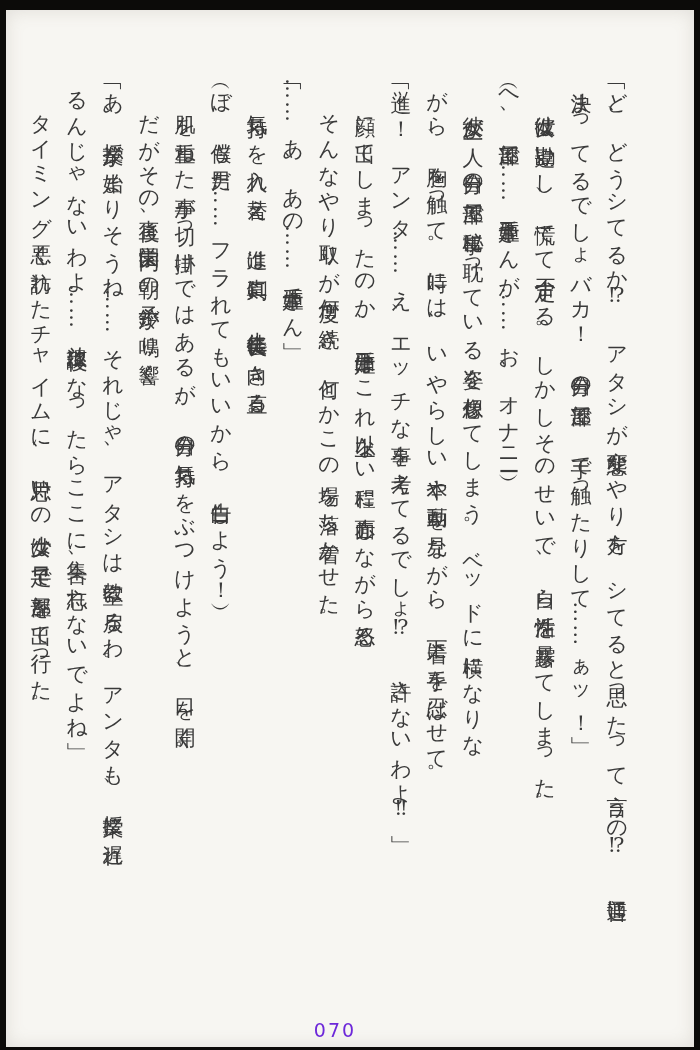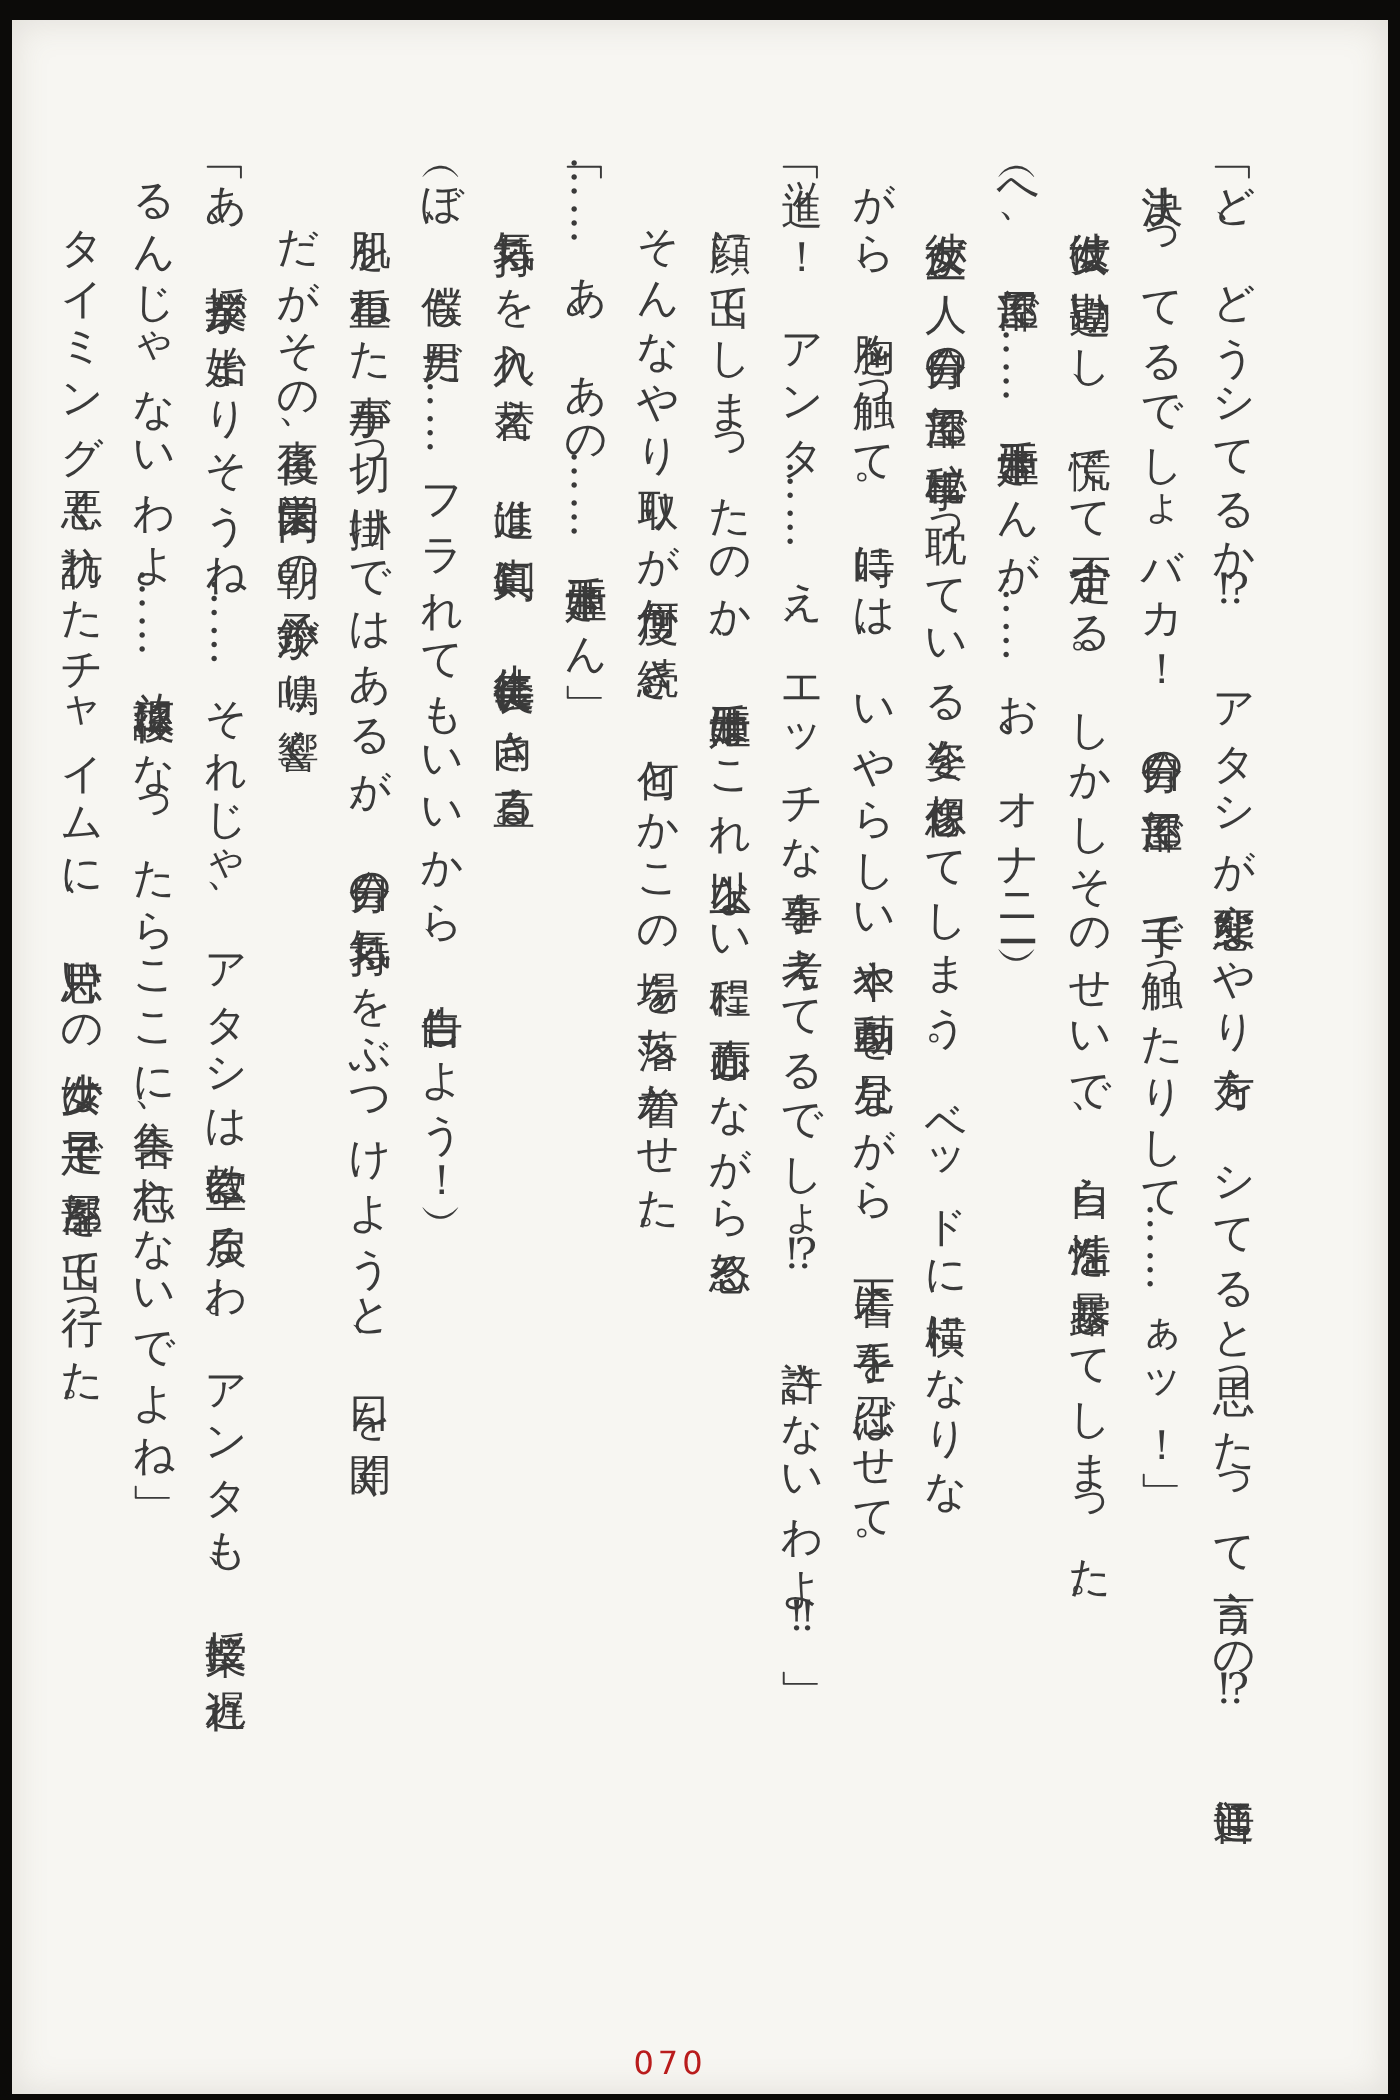--- a/index.html
+++ b/index.html
@@ -34,23 +34,23 @@
   }
   .tcol.indent{
     text-indent:23px;
   }
   .page-number{
     position:absolute;
     left:0;right:30px;
     bottom:6px;
     text-align:center;
     font-family:"DejaVu Sans","Liberation Sans",sans-serif;
-    font-size:16px;
+    font-size:19px;
     letter-spacing:2px;
-    color:#b91c1c;
+    color:#6d28d9;
   }
 </style>
 </head>
 <body>
 
 <div class="page">
   <div class="paper">
     <div class="text-block">
         <div class="tcol">「ど、どうシてるか⁉　アタシが変態なやり方を、シてると思ったって言うの⁉　普通に</div>
         <div class="tcol">決まってるでしょバカ！　自分の部屋で、手で触ったりして……ぁッ！」</div>

